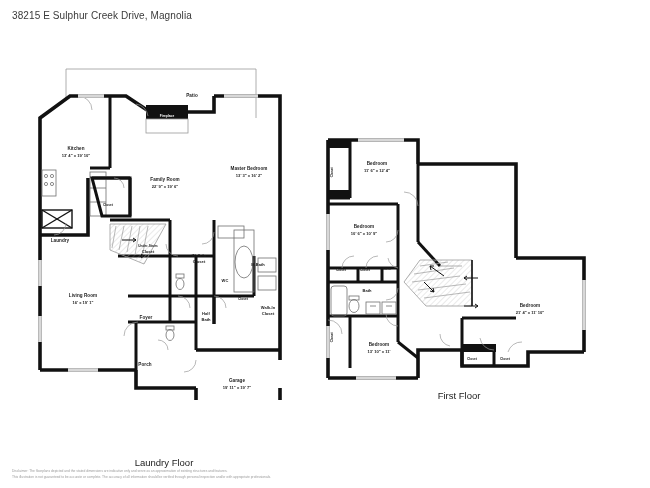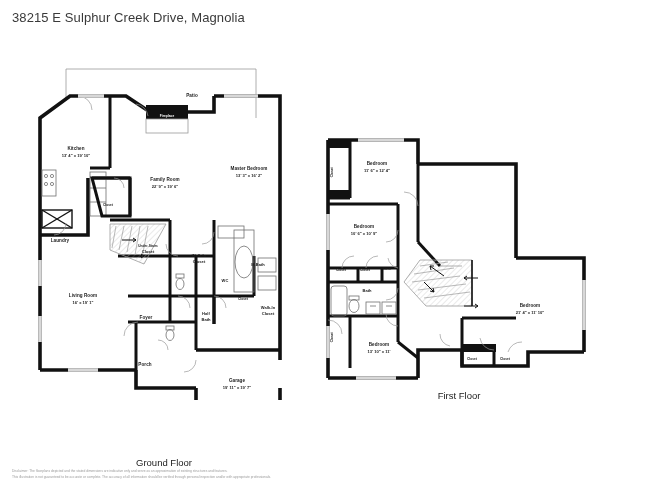--- a/index.html
+++ b/index.html
@@ -17,21 +17,21 @@
     height: 488px;
     background: #ffffff;
     overflow: hidden;
   }
 
   
   #address-bar {
     position: absolute;
     left: 12px;
     top: 10px;
-    font-size: 13px;
+    font-size: 10px;
     color: #3a3a3a;
     letter-spacing: .1px;
     white-space: nowrap;
   }
   #logo {
     position: absolute;
     right: 12px;
     top: 8px;
     width: 156px;
     height: 46px;
@@ -424,21 +424,21 @@
   </div>
 
   <div class="rlabel" style="left:530px; top:303px;">
     <span>Bedroom</span>
     <span class="dim">21' 4" x 11' 10"</span>
   </div>
 
   <div class="rlabel xs" style="left:472px; top:357px;">Closet</div>
   <div class="rlabel xs" style="left:505px; top:357px;">Closet</div>
 
-  <div class="floor-title" style="left:164px; top:457px;">Ground Floor</div>
+  <div class="floor-title" style="left:164px; top:457px;">Laundry Floor</div>
   <div class="floor-title" style="left:459px; top:390px;">First Floor</div>
 
   <div id="disclaimer">
     <p>Disclaimer: The floorplans depicted and the stated dimensions are indicative only and serve as an approximation of existing structures and features.</p>
     <p>This illustration is not guaranteed to be accurate or complete. The accuracy of all information should be verified through personal inspection and/or with appropriate professionals.</p>
   </div>
 
 </div>
 
 </body></html>

